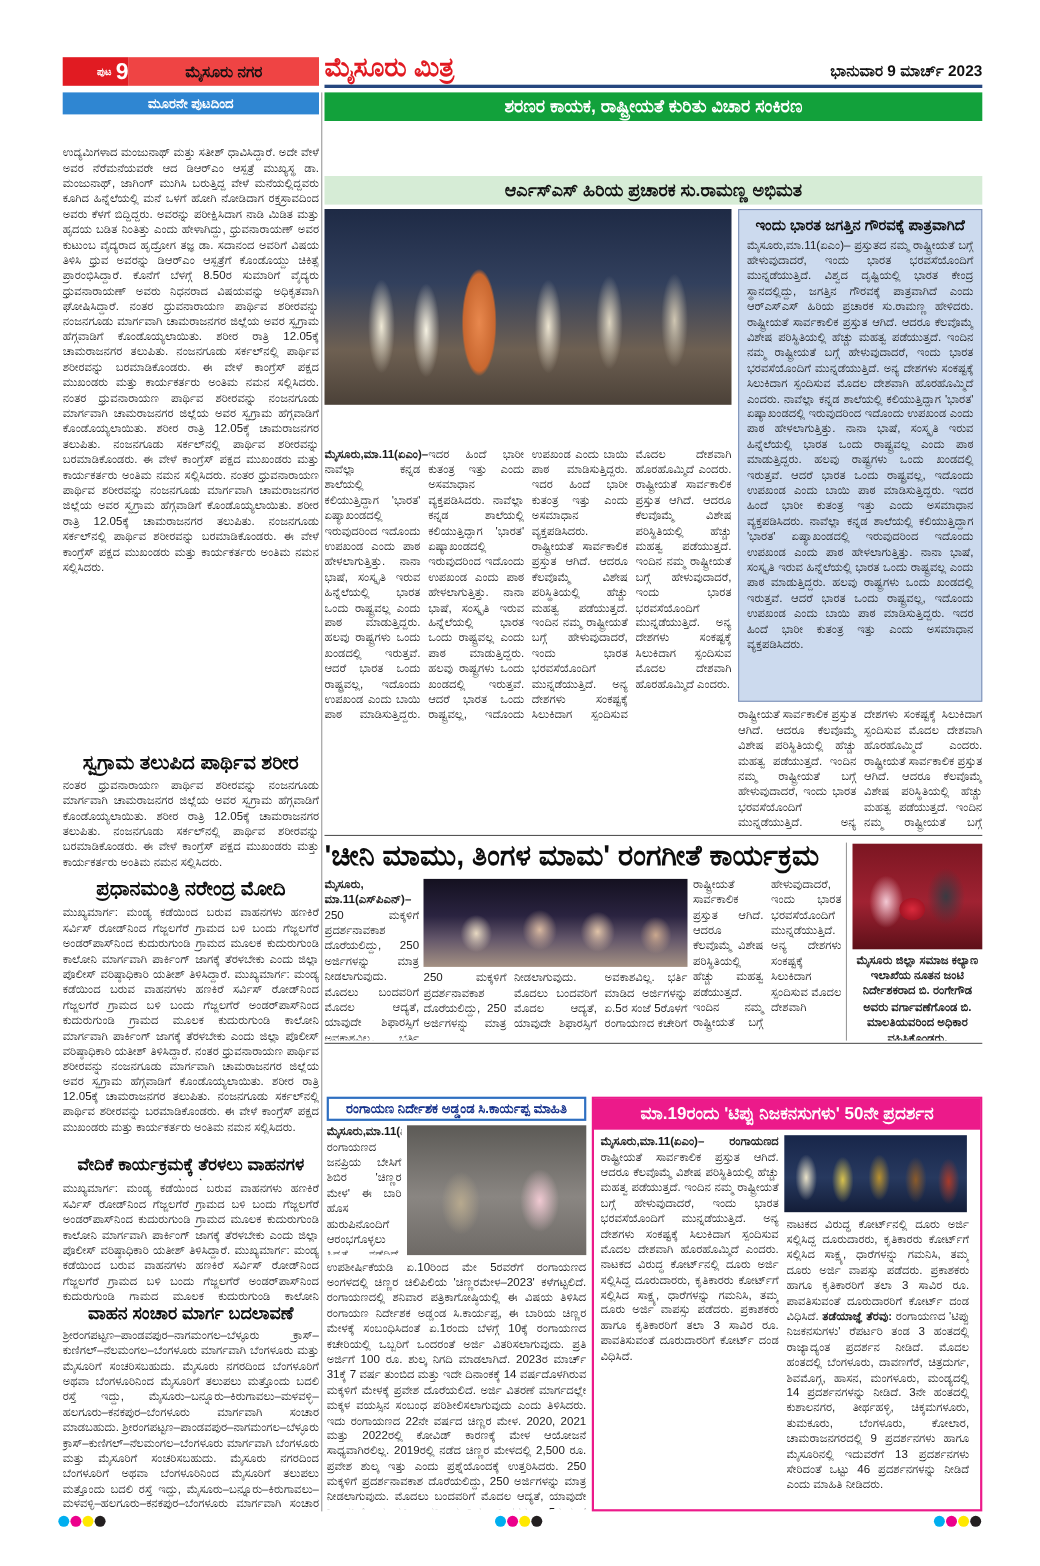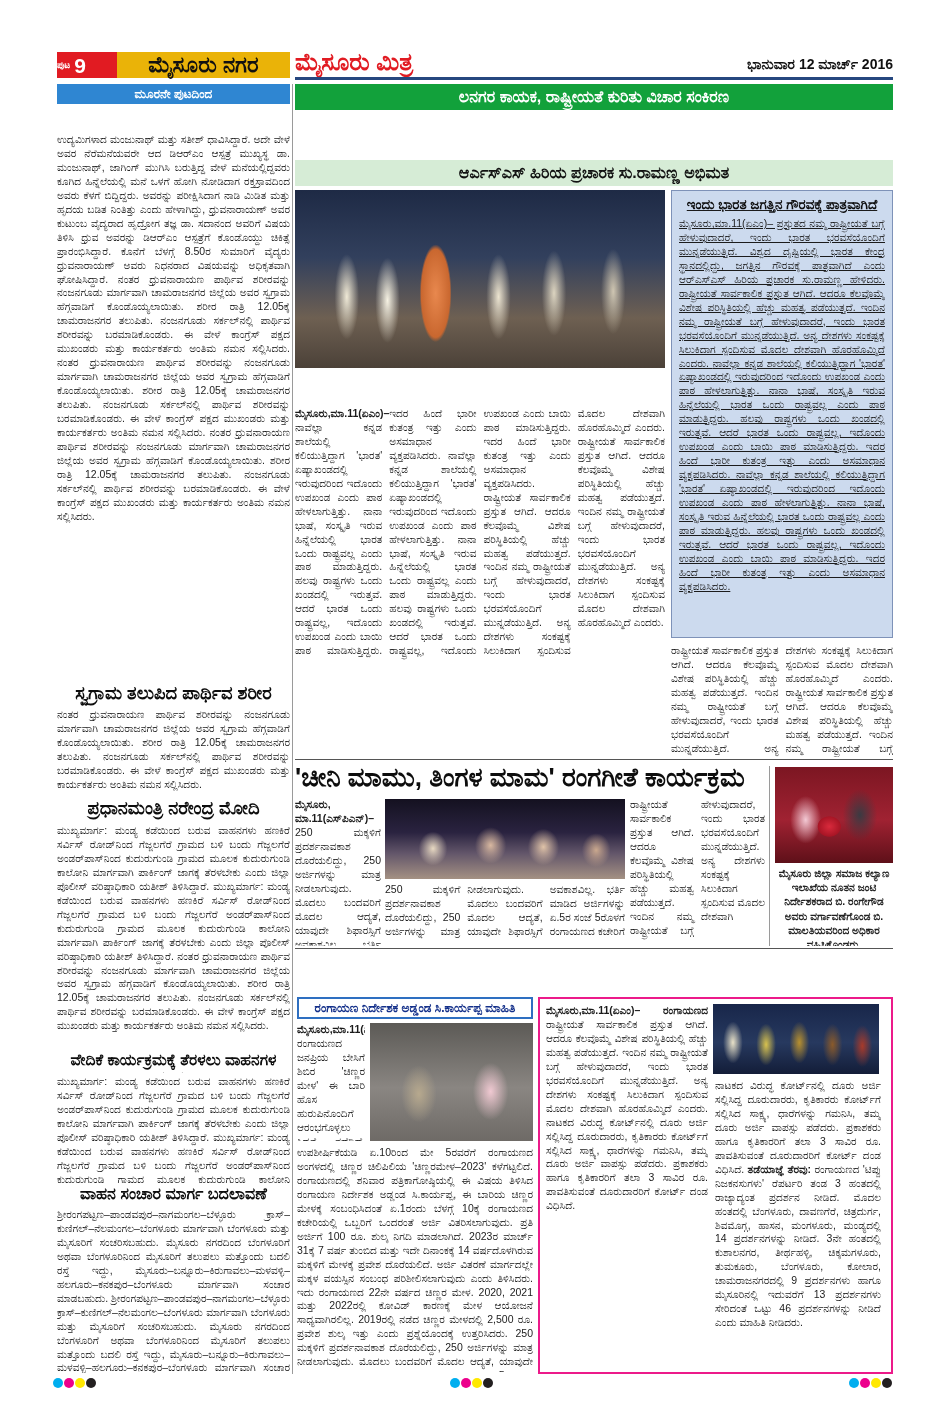--- a/index.html
+++ b/index.html
@@ -46,53 +46,53 @@
     radial-gradient(ellipse 14px 30px at 52% 55%, #b8902e 0%, rgba(0,0,0,0) 70%),
     radial-gradient(ellipse 14px 30px at 72% 58%, #8a5a2a 0%, rgba(0,0,0,0) 70%),
     radial-gradient(ellipse 14px 30px at 90% 60%, #a83a2a 0%, rgba(0,0,0,0) 70%),
     linear-gradient(180deg,#18264a 0%,#27395f 55%,#131d38 100%);}
 </style>
 </head>
 <body>
 
 <div id="page">
 
-  <div class="abs" style="left:57px;top:52px;width:60px;height:26px;background:#e11b22;color:#fff;display:flex;align-items:center;justify-content:flex-start;gap:4px;">
+  <div class="abs" style="left:57px;top:52px;width:60px;height:26px;background:#e11b22;color:#fff;display:flex;align-items:center;justify-content:flex-end;gap:4px;">
     <span style="font-size:9px;font-weight:bold;">ಪುಟ</span>
     <span style="font-size:21px;font-weight:bold;line-height:1;">9</span>
   </div>
-  <div class="abs" style="left:117px;top:52px;width:173px;height:26px;background:#eab308;display:flex;align-items:center;justify-content:center;font-weight:bold;font-size:22px;color:#111;">ಮೈಸೂರು ನಗರ</div>
+  <div class="abs" style="left:117px;top:52px;width:173px;height:26px;background:#ef4444;display:flex;align-items:center;justify-content:center;font-weight:bold;font-size:14px;color:#111;">ಮೈಸೂರು ನಗರ</div>
   <div class="abs" style="left:295px;top:48px;width:598px;height:28px;text-align:left;color:#e11b22;font-weight:bold;font-size:24px;">ಮೈಸೂರು ಮಿತ್ರ</div>
-  <div class="abs" style="left:593px;top:56px;width:300px;text-align:right;font-weight:bold;font-size:14px;color:#111;">ಭಾನುವಾರ 12 ಮಾರ್ಚ್ 2016</div>
+  <div class="abs" style="left:593px;top:56px;width:300px;text-align:right;font-weight:bold;font-size:14px;color:#111;">ಭಾನುವಾರ 9 ಮಾರ್ಚ್ 2023</div>
   <div class="abs" style="left:295px;top:77px;width:598px;height:3px;background:#26477f;"></div>
 
   <div class="abs" style="left:57px;top:84px;width:233px;height:20px;background:#2f86d2;color:#fff;display:flex;align-items:center;justify-content:center;font-weight:bold;font-size:12px;">ಮೂರನೇ ಪುಟದಿಂದ</div>
 
   <div class="abs body" style="left:57px;top:133px;width:233px;height:548px;"><span>ಉದ್ಯಮಿಗಳಾದ ಮಂಜುನಾಥ್ ಮತ್ತು ಸತೀಶ್ ಧಾವಿಸಿದ್ದಾರೆ. ಅದೇ ವೇಳೆ ಅವರ ನೆರೆಮನೆಯವರೇ ಆದ ಡಿಆರ್‌ಎಂ ಆಸ್ಪತ್ರೆ ಮುಖ್ಯಸ್ಥ ಡಾ. ಮಂಜುನಾಥ್, ಜಾಗಿಂಗ್ ಮುಗಿಸಿ ಬರುತ್ತಿದ್ದ ವೇಳೆ ಮನೆಯಲ್ಲಿದ್ದವರು ಕೂಗಿದ ಹಿನ್ನೆಲೆಯಲ್ಲಿ ಮನೆ ಒಳಗೆ ಹೋಗಿ ನೋಡಿದಾಗ ರಕ್ತಸ್ರಾವದಿಂದ ಅವರು ಕೆಳಗೆ ಬಿದ್ದಿದ್ದರು. ಅವರನ್ನು ಪರೀಕ್ಷಿಸಿದಾಗ ನಾಡಿ ಮಿಡಿತ ಮತ್ತು ಹೃದಯ ಬಡಿತ ನಿಂತಿತ್ತು ಎಂದು ಹೇಳಾಗಿದ್ದು, ಧ್ರುವನಾರಾಯಣ್ ಅವರ ಕುಟುಂಬ ವೈದ್ಯರಾದ ಹೃದ್ರೋಗ ತಜ್ಞ ಡಾ. ಸದಾನಂದ ಅವರಿಗೆ ವಿಷಯ ತಿಳಿಸಿ ಧ್ರುವ ಅವರನ್ನು ಡಿಆರ್‌ಎಂ ಆಸ್ಪತ್ರೆಗೆ ಕೊಂಡೊಯ್ದು ಚಿಕಿತ್ಸೆ ಪ್ರಾರಂಭಿಸಿದ್ದಾರೆ. ಕೊನೆಗೆ ಬೆಳಗ್ಗೆ 8.50ರ ಸುಮಾರಿಗೆ ವೈದ್ಯರು ಧ್ರುವನಾರಾಯಣ್ ಅವರು ನಿಧನರಾದ ವಿಷಯವನ್ನು ಅಧಿಕೃತವಾಗಿ ಘೋಷಿಸಿದ್ದಾರೆ.</span> <span>ನಂತರ ಧ್ರುವನಾರಾಯಣ ಪಾರ್ಥಿವ ಶರೀರವನ್ನು ನಂಜನಗೂಡು ಮಾರ್ಗವಾಗಿ ಚಾಮರಾಜನಗರ ಜಿಲ್ಲೆಯ ಅವರ ಸ್ವಗ್ರಾಮ ಹೆಗ್ಗವಾಡಿಗೆ ಕೊಂಡೊಯ್ಯಲಾಯಿತು. ಶರೀರ ರಾತ್ರಿ 12.05ಕ್ಕೆ ಚಾಮರಾಜನಗರ ತಲುಪಿತು. ನಂಜನಗೂಡು ಸರ್ಕಲ್‌ನಲ್ಲಿ ಪಾರ್ಥಿವ ಶರೀರವನ್ನು ಬರಮಾಡಿಕೊಂಡರು. ಈ ವೇಳೆ ಕಾಂಗ್ರೆಸ್ ಪಕ್ಷದ ಮುಖಂಡರು ಮತ್ತು ಕಾರ್ಯಕರ್ತರು ಅಂತಿಮ ನಮನ ಸಲ್ಲಿಸಿದರು. ನಂತರ ಧ್ರುವನಾರಾಯಣ ಪಾರ್ಥಿವ ಶರೀರವನ್ನು ನಂಜನಗೂಡು ಮಾರ್ಗವಾಗಿ ಚಾಮರಾಜನಗರ ಜಿಲ್ಲೆಯ ಅವರ ಸ್ವಗ್ರಾಮ ಹೆಗ್ಗವಾಡಿಗೆ ಕೊಂಡೊಯ್ಯಲಾಯಿತು. ಶರೀರ ರಾತ್ರಿ 12.05ಕ್ಕೆ ಚಾಮರಾಜನಗರ ತಲುಪಿತು. ನಂಜನಗೂಡು ಸರ್ಕಲ್‌ನಲ್ಲಿ ಪಾರ್ಥಿವ ಶರೀರವನ್ನು ಬರಮಾಡಿಕೊಂಡರು. ಈ ವೇಳೆ ಕಾಂಗ್ರೆಸ್ ಪಕ್ಷದ ಮುಖಂಡರು ಮತ್ತು ಕಾರ್ಯಕರ್ತರು ಅಂತಿಮ ನಮನ ಸಲ್ಲಿಸಿದರು. ನಂತರ ಧ್ರುವನಾರಾಯಣ ಪಾರ್ಥಿವ ಶರೀರವನ್ನು ನಂಜನಗೂಡು ಮಾರ್ಗವಾಗಿ ಚಾಮರಾಜನಗರ ಜಿಲ್ಲೆಯ ಅವರ ಸ್ವಗ್ರಾಮ ಹೆಗ್ಗವಾಡಿಗೆ ಕೊಂಡೊಯ್ಯಲಾಯಿತು. ಶರೀರ ರಾತ್ರಿ 12.05ಕ್ಕೆ ಚಾಮರಾಜನಗರ ತಲುಪಿತು. ನಂಜನಗೂಡು ಸರ್ಕಲ್‌ನಲ್ಲಿ ಪಾರ್ಥಿವ ಶರೀರವನ್ನು ಬರಮಾಡಿಕೊಂಡರು. ಈ ವೇಳೆ ಕಾಂಗ್ರೆಸ್ ಪಕ್ಷದ ಮುಖಂಡರು ಮತ್ತು ಕಾರ್ಯಕರ್ತರು ಅಂತಿಮ ನಮನ ಸಲ್ಲಿಸಿದರು. </span></div>
 
   <div class="abs subhead" style="left:57px;top:683px;width:233px;height:23px;font-size:18px;">ಸ್ವಗ್ರಾಮ ತಲುಪಿದ ಪಾರ್ಥಿವ ಶರೀರ</div>
   <div class="abs body" style="left:57px;top:708px;width:233px;height:88px;"><span>ನಂತರ ಧ್ರುವನಾರಾಯಣ ಪಾರ್ಥಿವ ಶರೀರವನ್ನು ನಂಜನಗೂಡು ಮಾರ್ಗವಾಗಿ ಚಾಮರಾಜನಗರ ಜಿಲ್ಲೆಯ ಅವರ ಸ್ವಗ್ರಾಮ ಹೆಗ್ಗವಾಡಿಗೆ ಕೊಂಡೊಯ್ಯಲಾಯಿತು. ಶರೀರ ರಾತ್ರಿ 12.05ಕ್ಕೆ ಚಾಮರಾಜನಗರ ತಲುಪಿತು. ನಂಜನಗೂಡು ಸರ್ಕಲ್‌ನಲ್ಲಿ ಪಾರ್ಥಿವ ಶರೀರವನ್ನು ಬರಮಾಡಿಕೊಂಡರು. ಈ ವೇಳೆ ಕಾಂಗ್ರೆಸ್ ಪಕ್ಷದ ಮುಖಂಡರು ಮತ್ತು ಕಾರ್ಯಕರ್ತರು ಅಂತಿಮ ನಮನ ಸಲ್ಲಿಸಿದರು. </span></div>
 
   <div class="abs subhead" style="left:57px;top:798px;width:233px;height:23px;font-size:18px;">ಪ್ರಧಾನಮಂತ್ರಿ ನರೇಂದ್ರ ಮೋದಿ ಉದ್ಘಾಟನೆ</div>
   <div class="abs body" style="left:57px;top:824px;width:233px;height:225px;"><span>ಮುಖ್ಯಮಾರ್ಗ: ಮಂಡ್ಯ ಕಡೆಯಿಂದ ಬರುವ ವಾಹನಗಳು ಹಣಕಿರೆ ಸರ್ವಿಸ್ ರೋಡ್‌ನಿಂದ ಗೆಜ್ಜಲಗೆರೆ ಗ್ರಾಮದ ಬಳಿ ಬಂದು ಗೆಜ್ಜಲಗೆರೆ ಅಂಡರ್‌ಪಾಸ್‌ನಿಂದ ಕುದುರುಗುಂಡಿ ಗ್ರಾಮದ ಮೂಲಕ ಕುದುರುಗುಂಡಿ ಕಾಲೋನಿ ಮಾರ್ಗವಾಗಿ ಪಾರ್ಕಿಂಗ್ ಜಾಗಕ್ಕೆ ತೆರಳಬೇಕು ಎಂದು ಜಿಲ್ಲಾ ಪೊಲೀಸ್ ವರಿಷ್ಠಾಧಿಕಾರಿ ಯತೀಶ್ ತಿಳಿಸಿದ್ದಾರೆ. ಮುಖ್ಯಮಾರ್ಗ: ಮಂಡ್ಯ ಕಡೆಯಿಂದ ಬರುವ ವಾಹನಗಳು ಹಣಕಿರೆ ಸರ್ವಿಸ್ ರೋಡ್‌ನಿಂದ ಗೆಜ್ಜಲಗೆರೆ ಗ್ರಾಮದ ಬಳಿ ಬಂದು ಗೆಜ್ಜಲಗೆರೆ ಅಂಡರ್‌ಪಾಸ್‌ನಿಂದ ಕುದುರುಗುಂಡಿ ಗ್ರಾಮದ ಮೂಲಕ ಕುದುರುಗುಂಡಿ ಕಾಲೋನಿ ಮಾರ್ಗವಾಗಿ ಪಾರ್ಕಿಂಗ್ ಜಾಗಕ್ಕೆ ತೆರಳಬೇಕು ಎಂದು ಜಿಲ್ಲಾ ಪೊಲೀಸ್ ವರಿಷ್ಠಾಧಿಕಾರಿ ಯತೀಶ್ ತಿಳಿಸಿದ್ದಾರೆ. </span> <span>ನಂತರ ಧ್ರುವನಾರಾಯಣ ಪಾರ್ಥಿವ ಶರೀರವನ್ನು ನಂಜನಗೂಡು ಮಾರ್ಗವಾಗಿ ಚಾಮರಾಜನಗರ ಜಿಲ್ಲೆಯ ಅವರ ಸ್ವಗ್ರಾಮ ಹೆಗ್ಗವಾಡಿಗೆ ಕೊಂಡೊಯ್ಯಲಾಯಿತು. ಶರೀರ ರಾತ್ರಿ 12.05ಕ್ಕೆ ಚಾಮರಾಜನಗರ ತಲುಪಿತು. ನಂಜನಗೂಡು ಸರ್ಕಲ್‌ನಲ್ಲಿ ಪಾರ್ಥಿವ ಶರೀರವನ್ನು ಬರಮಾಡಿಕೊಂಡರು. ಈ ವೇಳೆ ಕಾಂಗ್ರೆಸ್ ಪಕ್ಷದ ಮುಖಂಡರು ಮತ್ತು ಕಾರ್ಯಕರ್ತರು ಅಂತಿಮ ನಮನ ಸಲ್ಲಿಸಿದರು. </span></div>
 
   <div class="abs subhead" style="left:57px;top:1051px;width:233px;height:22px;font-size:15.5px;">ವೇದಿಕೆ ಕಾರ್ಯಕ್ರಮಕ್ಕೆ ತೆರಳಲು ವಾಹನಗಳ ಮಾರ್ಗ</div>
   <div class="abs body" style="left:57px;top:1075px;width:233px;height:108px;"><span>ಮುಖ್ಯಮಾರ್ಗ: ಮಂಡ್ಯ ಕಡೆಯಿಂದ ಬರುವ ವಾಹನಗಳು ಹಣಕಿರೆ ಸರ್ವಿಸ್ ರೋಡ್‌ನಿಂದ ಗೆಜ್ಜಲಗೆರೆ ಗ್ರಾಮದ ಬಳಿ ಬಂದು ಗೆಜ್ಜಲಗೆರೆ ಅಂಡರ್‌ಪಾಸ್‌ನಿಂದ ಕುದುರುಗುಂಡಿ ಗ್ರಾಮದ ಮೂಲಕ ಕುದುರುಗುಂಡಿ ಕಾಲೋನಿ ಮಾರ್ಗವಾಗಿ ಪಾರ್ಕಿಂಗ್ ಜಾಗಕ್ಕೆ ತೆರಳಬೇಕು ಎಂದು ಜಿಲ್ಲಾ ಪೊಲೀಸ್ ವರಿಷ್ಠಾಧಿಕಾರಿ ಯತೀಶ್ ತಿಳಿಸಿದ್ದಾರೆ. ಮುಖ್ಯಮಾರ್ಗ: ಮಂಡ್ಯ ಕಡೆಯಿಂದ ಬರುವ ವಾಹನಗಳು ಹಣಕಿರೆ ಸರ್ವಿಸ್ ರೋಡ್‌ನಿಂದ ಗೆಜ್ಜಲಗೆರೆ ಗ್ರಾಮದ ಬಳಿ ಬಂದು ಗೆಜ್ಜಲಗೆರೆ ಅಂಡರ್‌ಪಾಸ್‌ನಿಂದ ಕುದುರುಗುಂಡಿ ಗ್ರಾಮದ ಮೂಲಕ ಕುದುರುಗುಂಡಿ ಕಾಲೋನಿ ಮಾರ್ಗವಾಗಿ ಪಾರ್ಕಿಂಗ್ ಜಾಗಕ್ಕೆ ತೆರಳಬೇಕು ಎಂದು ಜಿಲ್ಲಾ ಪೊಲೀಸ್ ವರಿಷ್ಠಾಧಿಕಾರಿ ಯತೀಶ್ ತಿಳಿಸಿದ್ದಾರೆ. </span></div>
 
   <div class="abs subhead" style="left:57px;top:1185px;width:233px;height:22px;font-size:16px;">ವಾಹನ ಸಂಚಾರ ಮಾರ್ಗ ಬದಲಾವಣೆ</div>
   <div class="abs body" style="left:57px;top:1208px;width:233px;height:165px;"><span>ಶ್ರೀರಂಗಪಟ್ಟಣ–ಪಾಂಡವಪುರ–ನಾಗಮಂಗಲ–ಬೆಳ್ಳೂರು ಕ್ರಾಸ್–ಕುಣಿಗಲ್–ನೆಲಮಂಗಲ–ಬೆಂಗಳೂರು ಮಾರ್ಗವಾಗಿ ಬೆಂಗಳೂರು ಮತ್ತು ಮೈಸೂರಿಗೆ ಸಂಚರಿಸಬಹುದು. ಮೈಸೂರು ನಗರದಿಂದ ಬೆಂಗಳೂರಿಗೆ ಅಥವಾ ಬೆಂಗಳೂರಿನಿಂದ ಮೈಸೂರಿಗೆ ತಲುಪಲು ಮತ್ತೊಂದು ಬದಲಿ ರಸ್ತೆ ಇದ್ದು, ಮೈಸೂರು–ಬನ್ನೂರು–ಕಿರುಗಾವಲು–ಮಳವಳ್ಳಿ–ಹಲಗೂರು–ಕನಕಪುರ–ಬೆಂಗಳೂರು ಮಾರ್ಗವಾಗಿ ಸಂಚಾರ ಮಾಡಬಹುದು. ಶ್ರೀರಂಗಪಟ್ಟಣ–ಪಾಂಡವಪುರ–ನಾಗಮಂಗಲ–ಬೆಳ್ಳೂರು ಕ್ರಾಸ್–ಕುಣಿಗಲ್–ನೆಲಮಂಗಲ–ಬೆಂಗಳೂರು ಮಾರ್ಗವಾಗಿ ಬೆಂಗಳೂರು ಮತ್ತು ಮೈಸೂರಿಗೆ ಸಂಚರಿಸಬಹುದು. ಮೈಸೂರು ನಗರದಿಂದ ಬೆಂಗಳೂರಿಗೆ ಅಥವಾ ಬೆಂಗಳೂರಿನಿಂದ ಮೈಸೂರಿಗೆ ತಲುಪಲು ಮತ್ತೊಂದು ಬದಲಿ ರಸ್ತೆ ಇದ್ದು, ಮೈಸೂರು–ಬನ್ನೂರು–ಕಿರುಗಾವಲು–ಮಳವಳ್ಳಿ–ಹಲಗೂರು–ಕನಕಪುರ–ಬೆಂಗಳೂರು ಮಾರ್ಗವಾಗಿ ಸಂಚಾರ ಮಾಡಬಹುದು. </span></div>
 
   <div class="abs rule-v" style="left:292px;top:84px;height:1290px;"></div>
 
-  <div class="abs" style="left:295px;top:84px;width:598px;height:26px;background:#12a13b;color:#fff;display:flex;align-items:center;justify-content:center;font-weight:bold;font-size:16px;">ಲನಗರ ಕಾಯಕ, ರಾಷ್ಟ್ರೀಯತೆ ಕುರಿತು ವಿಚಾರ ಸಂಕಿರಣ</div>
+  <div class="abs" style="left:295px;top:84px;width:598px;height:26px;background:#12a13b;color:#fff;display:flex;align-items:center;justify-content:center;font-weight:bold;font-size:16px;">ಶರಣರ ಕಾಯಕ, ರಾಷ್ಟ್ರೀಯತೆ ಕುರಿತು ವಿಚಾರ ಸಂಕಿರಣ</div>
   <div class="abs" style="left:295px;top:160px;width:598px;height:26px;background:#d6ecd6;display:flex;align-items:center;justify-content:center;font-weight:bold;font-size:16px;color:#111;">ಆರ್ಎಸ್ಎಸ್ ಹಿರಿಯ ಪ್ರಚಾರಕ ಸು.ರಾಮಣ್ಣ ಅಭಿಮತ</div>
 
   <div class="abs photo ph-main" style="left:295px;top:190px;width:370px;height:178px;"></div>
 
-  <div class="abs" style="left:671px;top:190px;width:222px;height:448px;background:#ccdaee;border:1px solid #7e92b8;box-sizing:border-box;padding:6px 7px;overflow:hidden;text-decoration:underline;">
+  <div class="abs" style="left:671px;top:190px;width:222px;height:448px;background:#ccdaee;border:1px solid #7e92b8;box-sizing:border-box;padding:6px 7px;overflow:hidden;">
     <div class="subhead" style="font-size:13.5px;margin-bottom:4px;">ಇಂದು ಭಾರತ ಜಗತ್ತಿನ ಗೌರವಕ್ಕೆ ಪಾತ್ರವಾಗಿದೆ</div>
     <div class="body" style="height:400px;"><span>ಮೈಸೂರು,ಮಾ.11(ಏಎಂ)– ಪ್ರಸ್ತುತದ ನಮ್ಮ ರಾಷ್ಟ್ರೀಯತೆ ಬಗ್ಗೆ ಹೇಳುವುದಾದರೆ, ಇಂದು ಭಾರತ ಭರವಸೆಯೊಂದಿಗೆ ಮುನ್ನಡೆಯುತ್ತಿದೆ. ವಿಶ್ವದ ದೃಷ್ಟಿಯಲ್ಲಿ ಭಾರತ ಕೇಂದ್ರ ಸ್ಥಾನದಲ್ಲಿದ್ದು, ಜಗತ್ತಿನ ಗೌರವಕ್ಕೆ ಪಾತ್ರವಾಗಿದೆ ಎಂದು ಆರ್‌ಎಸ್‌ಎಸ್ ಹಿರಿಯ ಪ್ರಚಾರಕ ಸು.ರಾಮಣ್ಣ ಹೇಳಿದರು.</span> <span>ರಾಷ್ಟ್ರೀಯತೆ ಸಾರ್ವಕಾಲಿಕ ಪ್ರಸ್ತುತ ಆಗಿದೆ. ಆದರೂ ಕೆಲವೊಮ್ಮೆ ವಿಶೇಷ ಪರಿಸ್ಥಿತಿಯಲ್ಲಿ ಹೆಚ್ಚು ಮಹತ್ವ ಪಡೆಯುತ್ತದೆ. ಇಂದಿನ ನಮ್ಮ ರಾಷ್ಟ್ರೀಯತೆ ಬಗ್ಗೆ ಹೇಳುವುದಾದರೆ, ಇಂದು ಭಾರತ ಭರವಸೆಯೊಂದಿಗೆ ಮುನ್ನಡೆಯುತ್ತಿದೆ. ಅನ್ಯ ದೇಶಗಳು ಸಂಕಷ್ಟಕ್ಕೆ ಸಿಲುಕಿದಾಗ ಸ್ಪಂದಿಸುವ ಮೊದಲ ದೇಶವಾಗಿ ಹೊರಹೊಮ್ಮಿದೆ ಎಂದರು. </span> <span>ನಾವೆಲ್ಲಾ ಕನ್ನಡ ಶಾಲೆಯಲ್ಲಿ ಕಲಿಯುತ್ತಿದ್ದಾಗ 'ಭಾರತ' ಏಷ್ಯಾಖಂಡದಲ್ಲಿ ಇರುವುದರಿಂದ ಇದೊಂದು ಉಪಖಂಡ ಎಂದು ಪಾಠ ಹೇಳಲಾಗುತ್ತಿತ್ತು. ನಾನಾ ಭಾಷೆ, ಸಂಸ್ಕೃತಿ ಇರುವ ಹಿನ್ನೆಲೆಯಲ್ಲಿ ಭಾರತ ಒಂದು ರಾಷ್ಟ್ರವಲ್ಲ ಎಂದು ಪಾಠ ಮಾಡುತ್ತಿದ್ದರು. ಹಲವು ರಾಷ್ಟ್ರಗಳು ಒಂದು ಖಂಡದಲ್ಲಿ ಇರುತ್ತವೆ. ಆದರೆ ಭಾರತ ಒಂದು ರಾಷ್ಟ್ರವಲ್ಲ, ಇದೊಂದು ಉಪಖಂಡ ಎಂದು ಬಾಯಿ ಪಾಠ ಮಾಡಿಸುತ್ತಿದ್ದರು. ಇದರ ಹಿಂದೆ ಭಾರೀ ಕುತಂತ್ರ ಇತ್ತು ಎಂದು ಅಸಮಾಧಾನ ವ್ಯಕ್ತಪಡಿಸಿದರು. ನಾವೆಲ್ಲಾ ಕನ್ನಡ ಶಾಲೆಯಲ್ಲಿ ಕಲಿಯುತ್ತಿದ್ದಾಗ 'ಭಾರತ' ಏಷ್ಯಾಖಂಡದಲ್ಲಿ ಇರುವುದರಿಂದ ಇದೊಂದು ಉಪಖಂಡ ಎಂದು ಪಾಠ ಹೇಳಲಾಗುತ್ತಿತ್ತು. ನಾನಾ ಭಾಷೆ, ಸಂಸ್ಕೃತಿ ಇರುವ ಹಿನ್ನೆಲೆಯಲ್ಲಿ ಭಾರತ ಒಂದು ರಾಷ್ಟ್ರವಲ್ಲ ಎಂದು ಪಾಠ ಮಾಡುತ್ತಿದ್ದರು. ಹಲವು ರಾಷ್ಟ್ರಗಳು ಒಂದು ಖಂಡದಲ್ಲಿ ಇರುತ್ತವೆ. ಆದರೆ ಭಾರತ ಒಂದು ರಾಷ್ಟ್ರವಲ್ಲ, ಇದೊಂದು ಉಪಖಂಡ ಎಂದು ಬಾಯಿ ಪಾಠ ಮಾಡಿಸುತ್ತಿದ್ದರು. ಇದರ ಹಿಂದೆ ಭಾರೀ ಕುತಂತ್ರ ಇತ್ತು ಎಂದು ಅಸಮಾಧಾನ ವ್ಯಕ್ತಪಡಿಸಿದರು. </span></div>
   </div>
 
   <div class="abs body cols4" style="left:295px;top:407px;width:370px;height:350px;"><b>ಮೈಸೂರು,ಮಾ.11(ಏಎಂ)–</b> <span>ನಾವೆಲ್ಲಾ ಕನ್ನಡ ಶಾಲೆಯಲ್ಲಿ ಕಲಿಯುತ್ತಿದ್ದಾಗ 'ಭಾರತ' ಏಷ್ಯಾಖಂಡದಲ್ಲಿ ಇರುವುದರಿಂದ ಇದೊಂದು ಉಪಖಂಡ ಎಂದು ಪಾಠ ಹೇಳಲಾಗುತ್ತಿತ್ತು. ನಾನಾ ಭಾಷೆ, ಸಂಸ್ಕೃತಿ ಇರುವ ಹಿನ್ನೆಲೆಯಲ್ಲಿ ಭಾರತ ಒಂದು ರಾಷ್ಟ್ರವಲ್ಲ ಎಂದು ಪಾಠ ಮಾಡುತ್ತಿದ್ದರು. ಹಲವು ರಾಷ್ಟ್ರಗಳು ಒಂದು ಖಂಡದಲ್ಲಿ ಇರುತ್ತವೆ. ಆದರೆ ಭಾರತ ಒಂದು ರಾಷ್ಟ್ರವಲ್ಲ, ಇದೊಂದು ಉಪಖಂಡ ಎಂದು ಬಾಯಿ ಪಾಠ ಮಾಡಿಸುತ್ತಿದ್ದರು. ಇದರ ಹಿಂದೆ ಭಾರೀ ಕುತಂತ್ರ ಇತ್ತು ಎಂದು ಅಸಮಾಧಾನ ವ್ಯಕ್ತಪಡಿಸಿದರು. ನಾವೆಲ್ಲಾ ಕನ್ನಡ ಶಾಲೆಯಲ್ಲಿ ಕಲಿಯುತ್ತಿದ್ದಾಗ 'ಭಾರತ' ಏಷ್ಯಾಖಂಡದಲ್ಲಿ ಇರುವುದರಿಂದ ಇದೊಂದು ಉಪಖಂಡ ಎಂದು ಪಾಠ ಹೇಳಲಾಗುತ್ತಿತ್ತು. ನಾನಾ ಭಾಷೆ, ಸಂಸ್ಕೃತಿ ಇರುವ ಹಿನ್ನೆಲೆಯಲ್ಲಿ ಭಾರತ ಒಂದು ರಾಷ್ಟ್ರವಲ್ಲ ಎಂದು ಪಾಠ ಮಾಡುತ್ತಿದ್ದರು. ಹಲವು ರಾಷ್ಟ್ರಗಳು ಒಂದು ಖಂಡದಲ್ಲಿ ಇರುತ್ತವೆ. ಆದರೆ ಭಾರತ ಒಂದು ರಾಷ್ಟ್ರವಲ್ಲ, ಇದೊಂದು ಉಪಖಂಡ ಎಂದು ಬಾಯಿ ಪಾಠ ಮಾಡಿಸುತ್ತಿದ್ದರು. ಇದರ ಹಿಂದೆ ಭಾರೀ ಕುತಂತ್ರ ಇತ್ತು ಎಂದು ಅಸಮಾಧಾನ ವ್ಯಕ್ತಪಡಿಸಿದರು. </span> <span>ರಾಷ್ಟ್ರೀಯತೆ ಸಾರ್ವಕಾಲಿಕ ಪ್ರಸ್ತುತ ಆಗಿದೆ. ಆದರೂ ಕೆಲವೊಮ್ಮೆ ವಿಶೇಷ ಪರಿಸ್ಥಿತಿಯಲ್ಲಿ ಹೆಚ್ಚು ಮಹತ್ವ ಪಡೆಯುತ್ತದೆ. ಇಂದಿನ ನಮ್ಮ ರಾಷ್ಟ್ರೀಯತೆ ಬಗ್ಗೆ ಹೇಳುವುದಾದರೆ, ಇಂದು ಭಾರತ ಭರವಸೆಯೊಂದಿಗೆ ಮುನ್ನಡೆಯುತ್ತಿದೆ. ಅನ್ಯ ದೇಶಗಳು ಸಂಕಷ್ಟಕ್ಕೆ ಸಿಲುಕಿದಾಗ ಸ್ಪಂದಿಸುವ ಮೊದಲ ದೇಶವಾಗಿ ಹೊರಹೊಮ್ಮಿದೆ ಎಂದರು. ರಾಷ್ಟ್ರೀಯತೆ ಸಾರ್ವಕಾಲಿಕ ಪ್ರಸ್ತುತ ಆಗಿದೆ. ಆದರೂ ಕೆಲವೊಮ್ಮೆ ವಿಶೇಷ ಪರಿಸ್ಥಿತಿಯಲ್ಲಿ ಹೆಚ್ಚು ಮಹತ್ವ ಪಡೆಯುತ್ತದೆ. ಇಂದಿನ ನಮ್ಮ ರಾಷ್ಟ್ರೀಯತೆ ಬಗ್ಗೆ ಹೇಳುವುದಾದರೆ, ಇಂದು ಭಾರತ ಭರವಸೆಯೊಂದಿಗೆ ಮುನ್ನಡೆಯುತ್ತಿದೆ. ಅನ್ಯ ದೇಶಗಳು ಸಂಕಷ್ಟಕ್ಕೆ ಸಿಲುಕಿದಾಗ ಸ್ಪಂದಿಸುವ ಮೊದಲ ದೇಶವಾಗಿ ಹೊರಹೊಮ್ಮಿದೆ ಎಂದರು. </span></div>
 
   <div class="abs body cols2" style="left:671px;top:644px;width:222px;height:113px;"><span>ರಾಷ್ಟ್ರೀಯತೆ ಸಾರ್ವಕಾಲಿಕ ಪ್ರಸ್ತುತ ಆಗಿದೆ. ಆದರೂ ಕೆಲವೊಮ್ಮೆ ವಿಶೇಷ ಪರಿಸ್ಥಿತಿಯಲ್ಲಿ ಹೆಚ್ಚು ಮಹತ್ವ ಪಡೆಯುತ್ತದೆ. ಇಂದಿನ ನಮ್ಮ ರಾಷ್ಟ್ರೀಯತೆ ಬಗ್ಗೆ ಹೇಳುವುದಾದರೆ, ಇಂದು ಭಾರತ ಭರವಸೆಯೊಂದಿಗೆ ಮುನ್ನಡೆಯುತ್ತಿದೆ. ಅನ್ಯ ದೇಶಗಳು ಸಂಕಷ್ಟಕ್ಕೆ ಸಿಲುಕಿದಾಗ ಸ್ಪಂದಿಸುವ ಮೊದಲ ದೇಶವಾಗಿ ಹೊರಹೊಮ್ಮಿದೆ ಎಂದರು. ರಾಷ್ಟ್ರೀಯತೆ ಸಾರ್ವಕಾಲಿಕ ಪ್ರಸ್ತುತ ಆಗಿದೆ. ಆದರೂ ಕೆಲವೊಮ್ಮೆ ವಿಶೇಷ ಪರಿಸ್ಥಿತಿಯಲ್ಲಿ ಹೆಚ್ಚು ಮಹತ್ವ ಪಡೆಯುತ್ತದೆ. ಇಂದಿನ ನಮ್ಮ ರಾಷ್ಟ್ರೀಯತೆ ಬಗ್ಗೆ ಹೇಳುವುದಾದರೆ, ಇಂದು ಭಾರತ ಭರವಸೆಯೊಂದಿಗೆ ಮುನ್ನಡೆಯುತ್ತಿದೆ. ಅನ್ಯ ದೇಶಗಳು ಸಂಕಷ್ಟಕ್ಕೆ ಸಿಲುಕಿದಾಗ ಸ್ಪಂದಿಸುವ ಮೊದಲ ದೇಶವಾಗಿ ಹೊರಹೊಮ್ಮಿದೆ ಎಂದರು. </span></div>
 
   <div class="abs rule-h" style="left:295px;top:759px;width:598px;"></div>
 
@@ -111,20 +111,21 @@
   <div class="abs rule-h" style="left:295px;top:948px;width:598px;"></div>
 
 
   <div class="abs" style="left:297px;top:997px;width:236px;height:22px;border:2px solid #2e6fc1;box-sizing:border-box;display:flex;align-items:center;justify-content:center;font-weight:bold;font-size:12px;color:#14308a;">ರಂಗಾಯಣ ನಿರ್ದೇಶಕ ಅಡ್ಡಂಡ ಸಿ.ಕಾರ್ಯಪ್ಪ ಮಾಹಿತಿ</div>
 
   <div class="abs body" style="left:297px;top:1023px;width:68px;height:118px;"><b>ಮೈಸೂರು,ಮಾ.11(ಏಎಂ)–</b> <span>ರಂಗಾಯಣದ ಜನಪ್ರಿಯ ಬೇಸಿಗೆ ಶಿಬಿರ 'ಚಿಣ್ಣರ ಮೇಳ' ಈ ಬಾರಿ ಹೊಸ ಹುರುಪಿನೊಂದಿಗೆ ಆರಂಭಗೊಳ್ಳಲು ಸಿದ್ಧತೆ ನಡೆದಿದೆ. 'ನಮ್ಮ ಹಾಡ್ಕತೆ' ವಿಷಯದಡಿ 'ಕಿಶೋರೊಲ್ಲಾಸ'</span></div>
   <div class="abs photo ph-chinnara" style="left:370px;top:1023px;width:163px;height:118px;"></div>
   <div class="abs body" style="left:297px;top:1146px;width:236px;height:226px;"><span>ಉಪಶೀರ್ಷಿಕೆಯಡಿ ಏ.10ರಿಂದ ಮೇ 5ರವರೆಗೆ ರಂಗಾಯಣದ ಅಂಗಳದಲ್ಲಿ ಚಿಣ್ಣರ ಚಿಲಿಪಿಲಿಯ 'ಚಿಣ್ಣರಮೇಳ–2023' ಕಳೆಗಟ್ಟಲಿದೆ. ರಂಗಾಯಣದಲ್ಲಿ ಶನಿವಾರ ಪತ್ರಿಕಾಗೋಷ್ಠಿಯಲ್ಲಿ ಈ ವಿಷಯ ತಿಳಿಸಿದ ರಂಗಾಯಣ ನಿರ್ದೇಶಕ ಅಡ್ಡಂಡ ಸಿ.ಕಾರ್ಯಪ್ಪ, ಈ ಬಾರಿಯ ಚಿಣ್ಣರ ಮೇಳಕ್ಕೆ ಸಂಬಂಧಿಸಿದಂತೆ ಏ.1ರಂದು ಬೆಳಗ್ಗೆ 10ಕ್ಕೆ ರಂಗಾಯಣದ ಕಚೇರಿಯಲ್ಲಿ ಒಬ್ಬರಿಗೆ ಒಂದರಂತೆ ಅರ್ಜಿ ವಿತರಿಸಲಾಗುವುದು. ಪ್ರತಿ ಅರ್ಜಿಗೆ 100 ರೂ. ಶುಲ್ಕ ನಿಗದಿ ಮಾಡಲಾಗಿದೆ. 2023ರ ಮಾರ್ಚ್ 31ಕ್ಕೆ 7 ವರ್ಷ ತುಂಬಿದ ಮತ್ತು ಇದೇ ದಿನಾಂಕಕ್ಕೆ 14 ವರ್ಷದೊಳಗಿರುವ ಮಕ್ಕಳಿಗೆ ಮೇಳಕ್ಕೆ ಪ್ರವೇಶ ದೊರೆಯಲಿದೆ. ಅರ್ಜಿ ವಿತರಣೆ ಮಾರ್ಗದಲ್ಲೇ ಮಕ್ಕಳ ವಯಸ್ಸಿನ ಸಂಬಂಧ ಪರಿಶೀಲಿಸಲಾಗುವುದು ಎಂದು ತಿಳಿಸಿದರು. ಇದು ರಂಗಾಯಣದ 22ನೇ ವರ್ಷದ ಚಿಣ್ಣರ ಮೇಳ. 2020, 2021 ಮತ್ತು 2022ರಲ್ಲಿ ಕೋವಿಡ್ ಕಾರಣಕ್ಕೆ ಮೇಳ ಆಯೋಜನೆ ಸಾಧ್ಯವಾಗಿರಲಿಲ್ಲ. 2019ರಲ್ಲಿ ನಡೆದ ಚಿಣ್ಣರ ಮೇಳದಲ್ಲಿ 2,500 ರೂ. ಪ್ರವೇಶ ಶುಲ್ಕ ಇತ್ತು ಎಂದು ಪ್ರಶ್ನೆಯೊಂದಕ್ಕೆ ಉತ್ತರಿಸಿದರು.</span> <span>250 ಮಕ್ಕಳಿಗೆ ಪ್ರದರ್ಶನಾವಕಾಶ ದೊರೆಯಲಿದ್ದು, 250 ಅರ್ಜಿಗಳನ್ನು ಮಾತ್ರ ನೀಡಲಾಗುವುದು. ಮೊದಲು ಬಂದವರಿಗೆ ಮೊದಲ ಆದ್ಯತೆ, ಯಾವುದೇ ಶಿಫಾರಸ್ಸಿಗೆ ಅವಕಾಶವಿಲ್ಲ. ಭರ್ತಿ ಮಾಡಿದ ಅರ್ಜಿಗಳನ್ನು ಏ.5ರ ಸಂಜೆ 5ರೊಳಗೆ ರಂಗಾಯಣದ ಕಚೇರಿಗೆ ಖುದ್ದಾಗಿ ಸಲ್ಲಿಸಬೇಕು. ಮಗುವೊಂದಕ್ಕೆ 3 ಸಾವಿರ ರೂ. ಪ್ರವೇಶ ಶುಲ್ಕ ನಿಗದಿ ಮಾಡಲಾಗಿದೆ. </span></div>
 
   <div class="abs" style="left:538px;top:997px;width:355px;height:377px;border:2px solid #ec1a8a;box-sizing:border-box;">
+    <div style="height:28px;background:#ec1a8a;color:#fff;display:flex;align-items:center;justify-content:center;font-weight:bold;font-size:15.5px;">ಮಾ.19ರಂದು 'ಟಿಪ್ಪು ನಿಜಕನಸುಗಳು' 50ನೇ ಪ್ರದರ್ಶನ</div>
     <div style="position:relative;height:343px;padding:5px 6px;box-sizing:border-box;overflow:hidden;">
       <div class="photo ph-tippu" style="position:absolute;right:12px;top:5px;width:166px;height:70px;"></div>
       <div class="body" style="position:absolute;left:6px;top:5px;width:162px;height:330px;"><b>ಮೈಸೂರು,ಮಾ.11(ಏಎಂ)– ರಂಗಾಯಣದ</b> <span>ರಾಷ್ಟ್ರೀಯತೆ ಸಾರ್ವಕಾಲಿಕ ಪ್ರಸ್ತುತ ಆಗಿದೆ. ಆದರೂ ಕೆಲವೊಮ್ಮೆ ವಿಶೇಷ ಪರಿಸ್ಥಿತಿಯಲ್ಲಿ ಹೆಚ್ಚು ಮಹತ್ವ ಪಡೆಯುತ್ತದೆ. ಇಂದಿನ ನಮ್ಮ ರಾಷ್ಟ್ರೀಯತೆ ಬಗ್ಗೆ ಹೇಳುವುದಾದರೆ, ಇಂದು ಭಾರತ ಭರವಸೆಯೊಂದಿಗೆ ಮುನ್ನಡೆಯುತ್ತಿದೆ. ಅನ್ಯ ದೇಶಗಳು ಸಂಕಷ್ಟಕ್ಕೆ ಸಿಲುಕಿದಾಗ ಸ್ಪಂದಿಸುವ ಮೊದಲ ದೇಶವಾಗಿ ಹೊರಹೊಮ್ಮಿದೆ ಎಂದರು. </span> <span>ನಾಟಕದ ವಿರುದ್ಧ ಕೋರ್ಟ್‌ನಲ್ಲಿ ದೂರು ಅರ್ಜಿ ಸಲ್ಲಿಸಿದ್ದ ದೂರುದಾರರು, ಕೃತಿಕಾರರು ಕೋರ್ಟ್‌ಗೆ ಸಲ್ಲಿಸಿದ ಸಾಕ್ಷ್ಯ, ಧಾರೆಗಳನ್ನು ಗಮನಿಸಿ, ತಮ್ಮ ದೂರು ಅರ್ಜಿ ವಾಪಸ್ಸು ಪಡೆದರು. ಪ್ರಕಾಶಕರು ಹಾಗೂ ಕೃತಿಕಾರರಿಗೆ ತಲಾ 3 ಸಾವಿರ ರೂ. ಪಾವತಿಸುವಂತೆ ದೂರುದಾರರಿಗೆ ಕೋರ್ಟ್ ದಂಡ ವಿಧಿಸಿದೆ.</span></div>
       <div class="body" style="position:absolute;left:175px;top:80px;width:166px;height:255px;"><span>ನಾಟಕದ ವಿರುದ್ಧ ಕೋರ್ಟ್‌ನಲ್ಲಿ ದೂರು ಅರ್ಜಿ ಸಲ್ಲಿಸಿದ್ದ ದೂರುದಾರರು, ಕೃತಿಕಾರರು ಕೋರ್ಟ್‌ಗೆ ಸಲ್ಲಿಸಿದ ಸಾಕ್ಷ್ಯ, ಧಾರೆಗಳನ್ನು ಗಮನಿಸಿ, ತಮ್ಮ ದೂರು ಅರ್ಜಿ ವಾಪಸ್ಸು ಪಡೆದರು. ಪ್ರಕಾಶಕರು ಹಾಗೂ ಕೃತಿಕಾರರಿಗೆ ತಲಾ 3 ಸಾವಿರ ರೂ. ಪಾವತಿಸುವಂತೆ ದೂರುದಾರರಿಗೆ ಕೋರ್ಟ್ ದಂಡ ವಿಧಿಸಿದೆ.</span> <b>ತಡೆಯಾಜ್ಞೆ ತೆರವು:</b> <span>ರಂಗಾಯಣದ 'ಟಿಪ್ಪು ನಿಜಕನಸುಗಳು' ರೆಪರ್ಟರಿ ತಂಡ 3 ಹಂತದಲ್ಲಿ ರಾಜ್ಯಾದ್ಯಂತ ಪ್ರದರ್ಶನ ನೀಡಿದೆ. ಮೊದಲ ಹಂತದಲ್ಲಿ ಬೆಂಗಳೂರು, ದಾವಣಗೆರೆ, ಚಿತ್ರದುರ್ಗ, ಶಿವಮೊಗ್ಗ, ಹಾಸನ, ಮಂಗಳೂರು, ಮಂಡ್ಯದಲ್ಲಿ 14 ಪ್ರದರ್ಶನಗಳನ್ನು ನೀಡಿದೆ. 3ನೇ ಹಂತದಲ್ಲಿ ಕುಶಾಲನಗರ, ತೀರ್ಥಹಳ್ಳಿ, ಚಿಕ್ಕಮಗಳೂರು, ತುಮಕೂರು, ಬೆಂಗಳೂರು, ಕೋಲಾರ, ಚಾಮರಾಜನಗರದಲ್ಲಿ 9 ಪ್ರದರ್ಶನಗಳು ಹಾಗೂ ಮೈಸೂರಿನಲ್ಲಿ ಇದುವರೆಗೆ 13 ಪ್ರದರ್ಶನಗಳು ಸೇರಿದಂತೆ ಒಟ್ಟು 46 ಪ್ರದರ್ಶನಗಳನ್ನು ನೀಡಿದೆ ಎಂದು ಮಾಹಿತಿ ನೀಡಿದರು.</span></div>
     </div>
   </div>
 
   <div class="abs" style="left:53px;top:1378px;">
     <span class="dot dc"></span><span class="dot dm"></span><span class="dot dy"></span><span class="dot dk"></span>
   </div>

